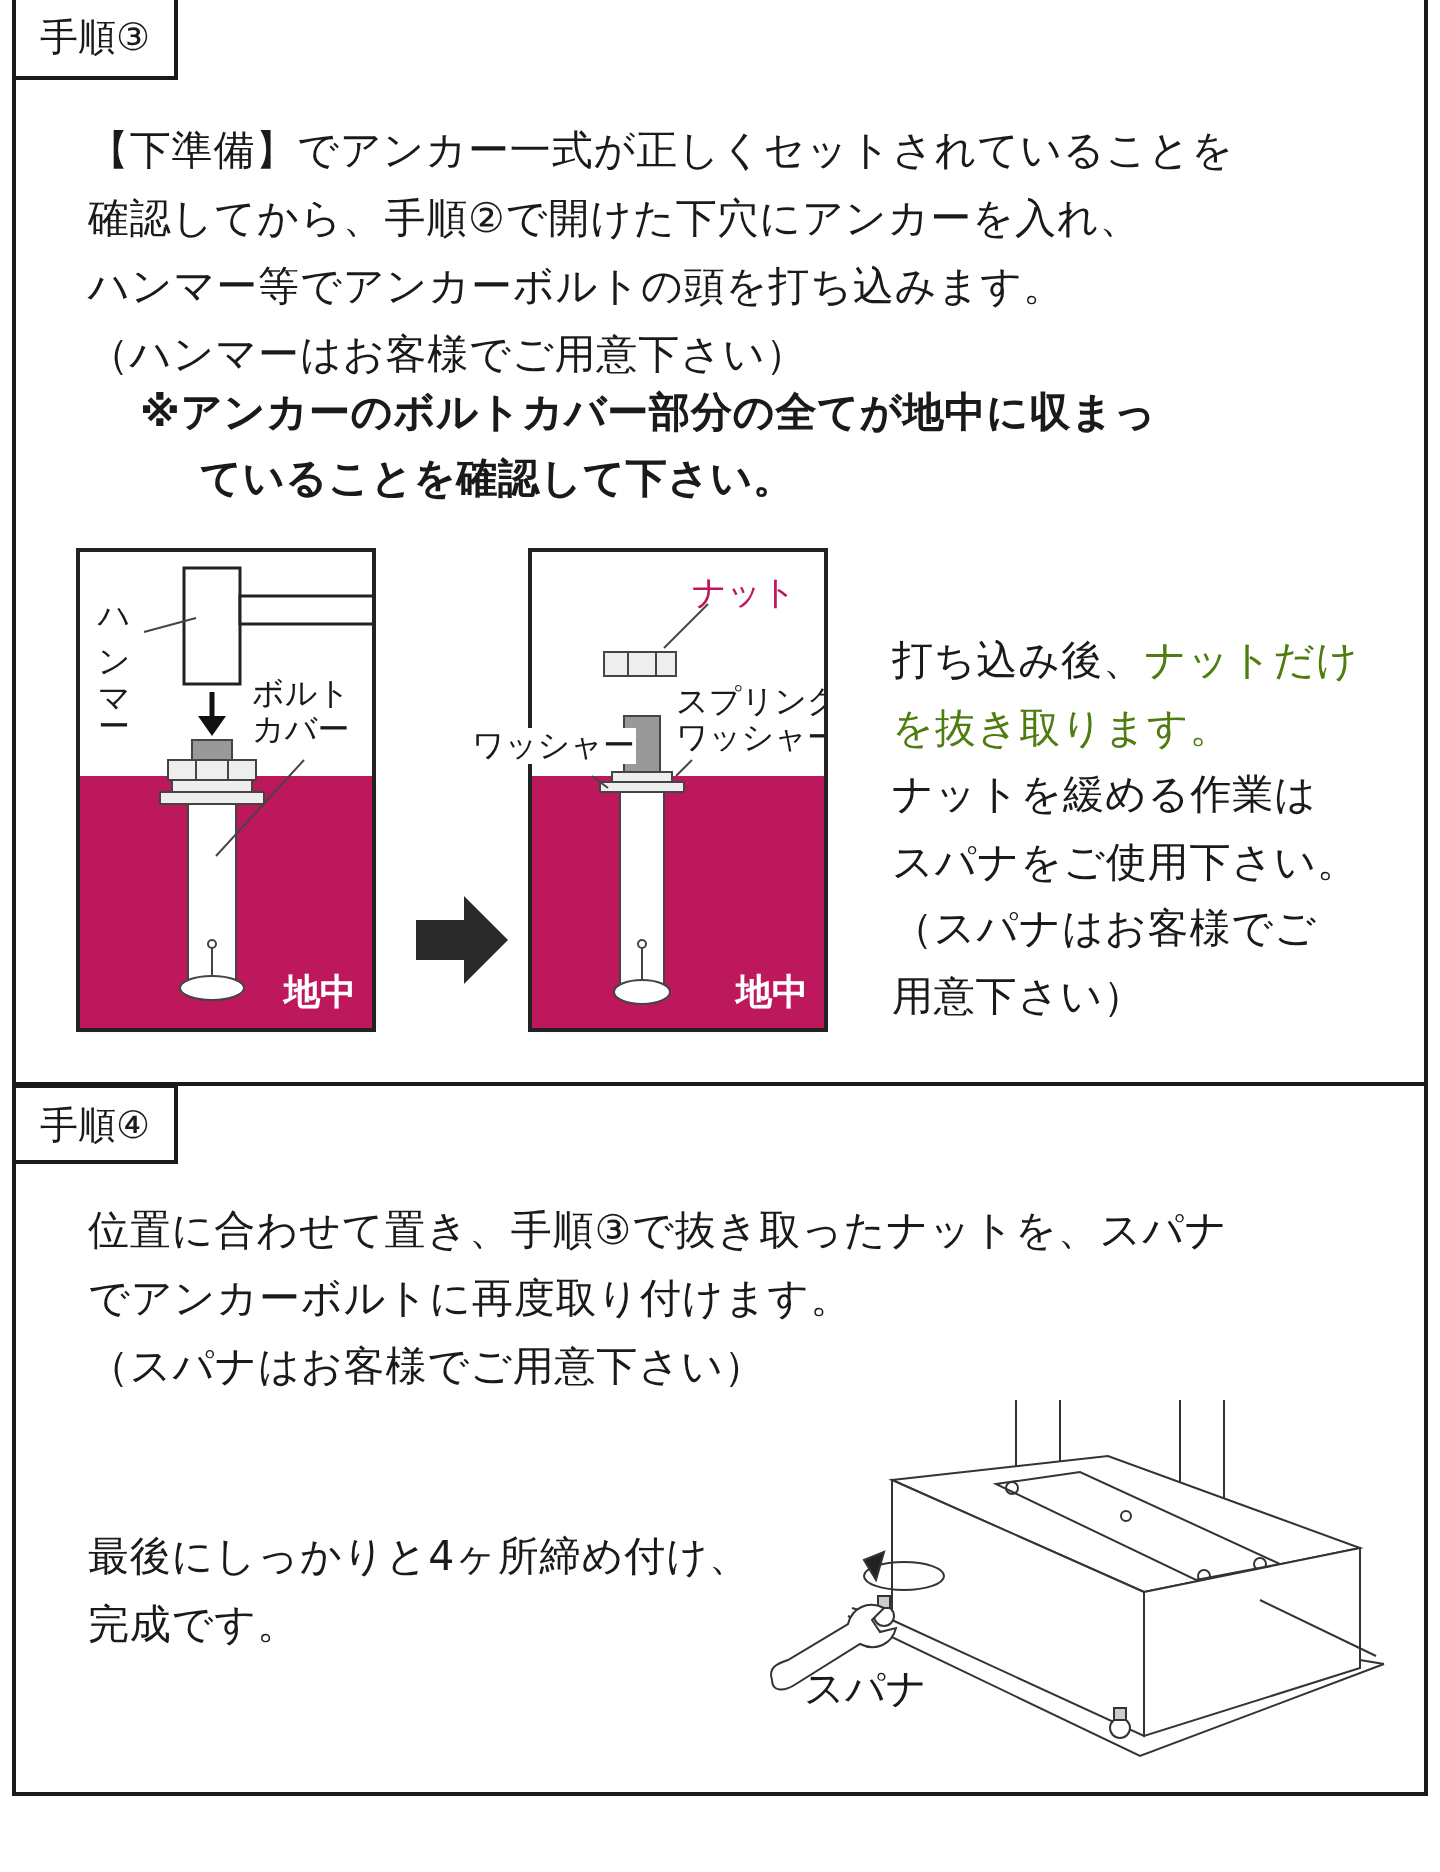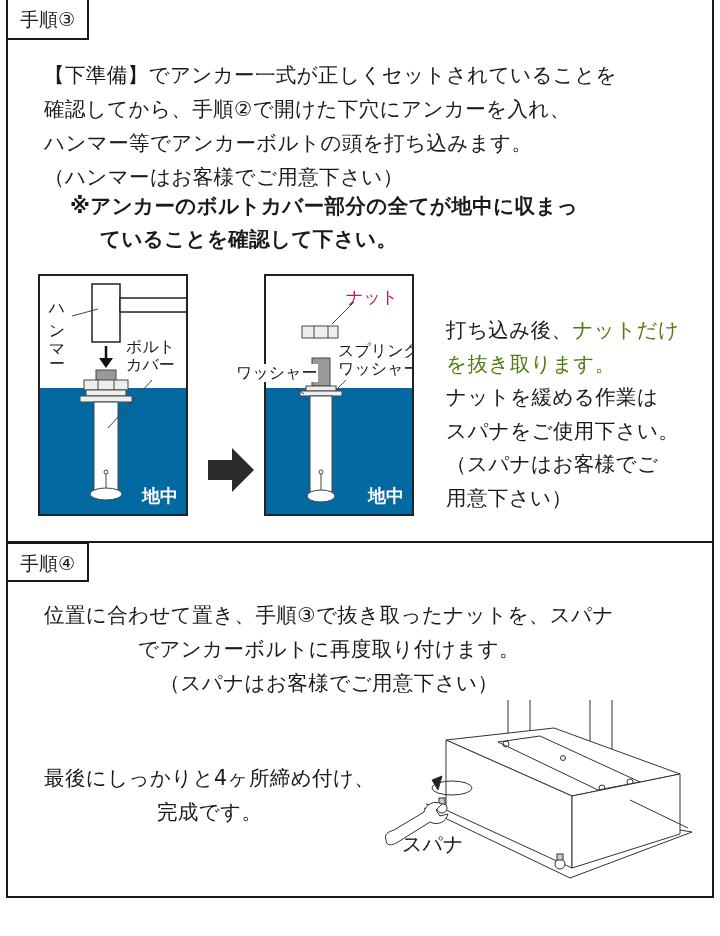--- a/index.html
+++ b/index.html
@@ -5,21 +5,21 @@
   * { box-sizing: border-box; margin: 0; padding: 0; }
   html, body { width: 720px; height: 936px; background: #ffffff; overflow: hidden; }
   body { font-family: "DejaVu Sans", "Liberation Sans", sans-serif; color: #1a1a1a; position: relative; }
 
   .frame {
     position: absolute; left: 6px; top: 0; width: 708px; height: 898px;
     border: 2px solid #1a1a1a; border-top: none;
   }
   .section { position: absolute; left: 0; width: 704px; }
   .section-3 { top: 0; height: 541px; }
-  .section-4 { top: 541px; height: 347px; border-top: 2px solid #1a1a1a; text-align: center; }
+  .section-4 { top: 541px; height: 347px; border-top: 2px solid #1a1a1a; }
 
   .step-label {
     position: absolute; left: 0; top: 0;
     border: 2px solid #1a1a1a; border-left: none; border-top: none;
     background: #fff; padding: 6px 12px 6px 12px;
     font-size: 19px; line-height: 26px; height: 40px;
   }
   .section-4 .step-label { top: -1px; border-top: 2px solid #1a1a1a; height: 40px; }
 
   .para { position: absolute; font-size: 20.5px; line-height: 34px; letter-spacing: 0.4px; white-space: nowrap; }
@@ -30,21 +30,21 @@
   .side-text { position: absolute; left: 438px; top: 314px; font-size: 20.5px; line-height: 33.5px; letter-spacing: 0.4px; white-space: nowrap; }
   .red { color: #4d7c0f; }
 
   .s4-para { left: 36px; top: 55px; }
   .s4-final { left: 36px; top: 218px; }
 
   .diagram { position: absolute; border: 2px solid #222; background: #fff; overflow: hidden; }
   .diag-left { left: 30px; top: 14px; width: 150px; height: 242px; }
   .diag-right { left: 256px; top: 14px; width: 150px; height: 242px; }
   .diag-wrap { position: absolute; left: 0; top: 260px; width: 420px; height: 270px; }
-  .ground { position: absolute; left: 0; right: 0; bottom: 0; height: 126px; background: #0369a1; }
+  .ground { position: absolute; left: 0; right: 0; bottom: 0; height: 126px; background: #be185d; }
   .ground-label { position: absolute; right: 8px; bottom: 6px; color: #fff; font-weight: bold; font-size: 18px; }
   .diag-text { position: absolute; font-size: 16px; line-height: 18px; white-space: nowrap; color: #1a1a1a; }
   .diag-text.red { color: #be185d; font-size: 17px; }
   .vertical { writing-mode: vertical-rl; letter-spacing: 2px; }
 
   .arrow-big { position: absolute; left: 200px; top: 188px; }
 
   .stand { position: absolute; left: 380px; top: 700px; }
 </style>
 </head>

